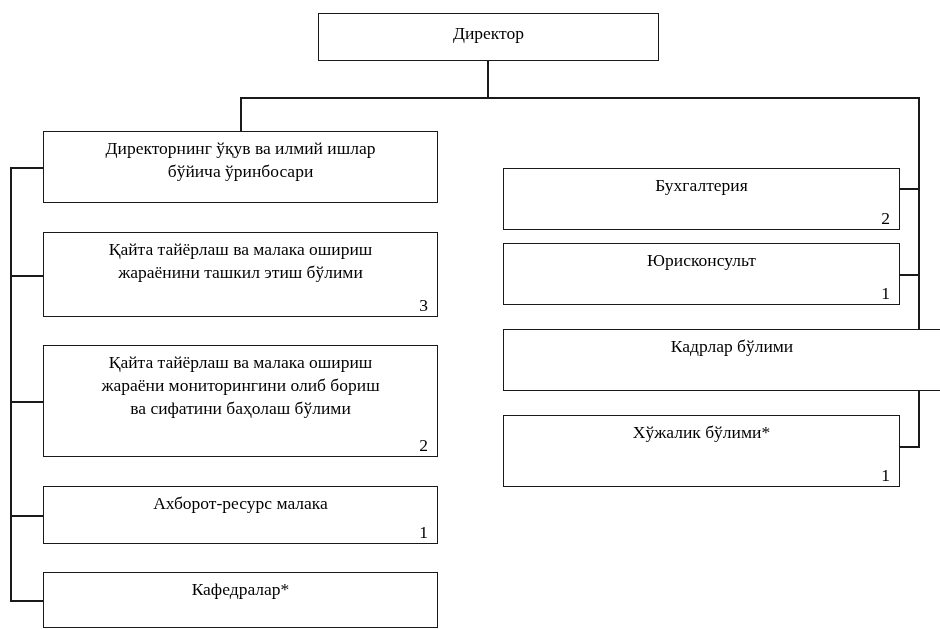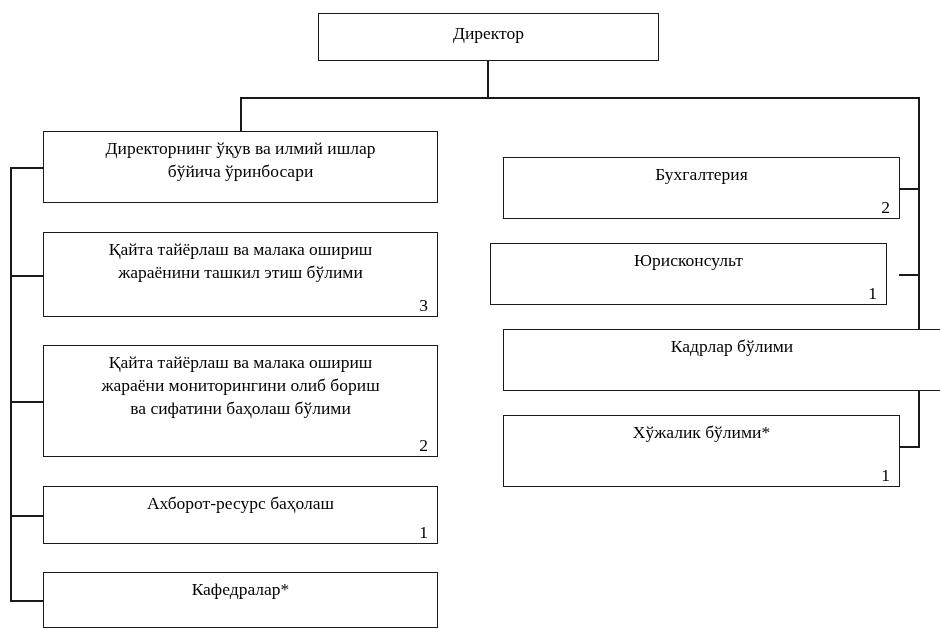--- a/index.html
+++ b/index.html
@@ -97,35 +97,35 @@
   </div>
 
   <div class="node" style="left:43px; top:345px; width:395px; height:112px;">
     <div class="node-label">Қайта тайёрлаш ва малака ошириш
 жараёни мониторингини олиб бориш
 ва сифатини баҳолаш бўлими</div>
     <div class="node-count">2</div>
   </div>
 
   <div class="node" style="left:43px; top:486px; width:395px; height:58px;">
-    <div class="node-label">Ахборот-ресурс баҳолаш</div>
+    <div class="node-label">Ахборот-ресурс малака</div>
     <div class="node-count">1</div>
   </div>
 
   <div class="node" style="left:43px; top:572px; width:395px; height:56px;align-items:center;">
     <div class="node-label">Кафедралар*</div>
     <div class="node-count"></div>
   </div>
 
-  <div class="node" style="left:503px; top:157px; width:397px; height:62px;">
+  <div class="node" style="left:503px; top:168px; width:397px; height:62px;">
     <div class="node-label">Бухгалтерия</div>
     <div class="node-count">2</div>
   </div>
 
-  <div class="node" style="left:490px; top:243px; width:397px; height:62px;">
+  <div class="node" style="left:503px; top:243px; width:397px; height:62px;">
     <div class="node-label">Юрисконсульт</div>
     <div class="node-count">1</div>
   </div>
 
   <div class="node" style="left:503px; top:329px; width:458px; height:62px;">
     <div class="node-label">Кадрлар бўлими</div>
     <div class="node-count">1</div>
   </div>
 
   <div class="node" style="left:503px; top:415px; width:397px; height:72px;">

